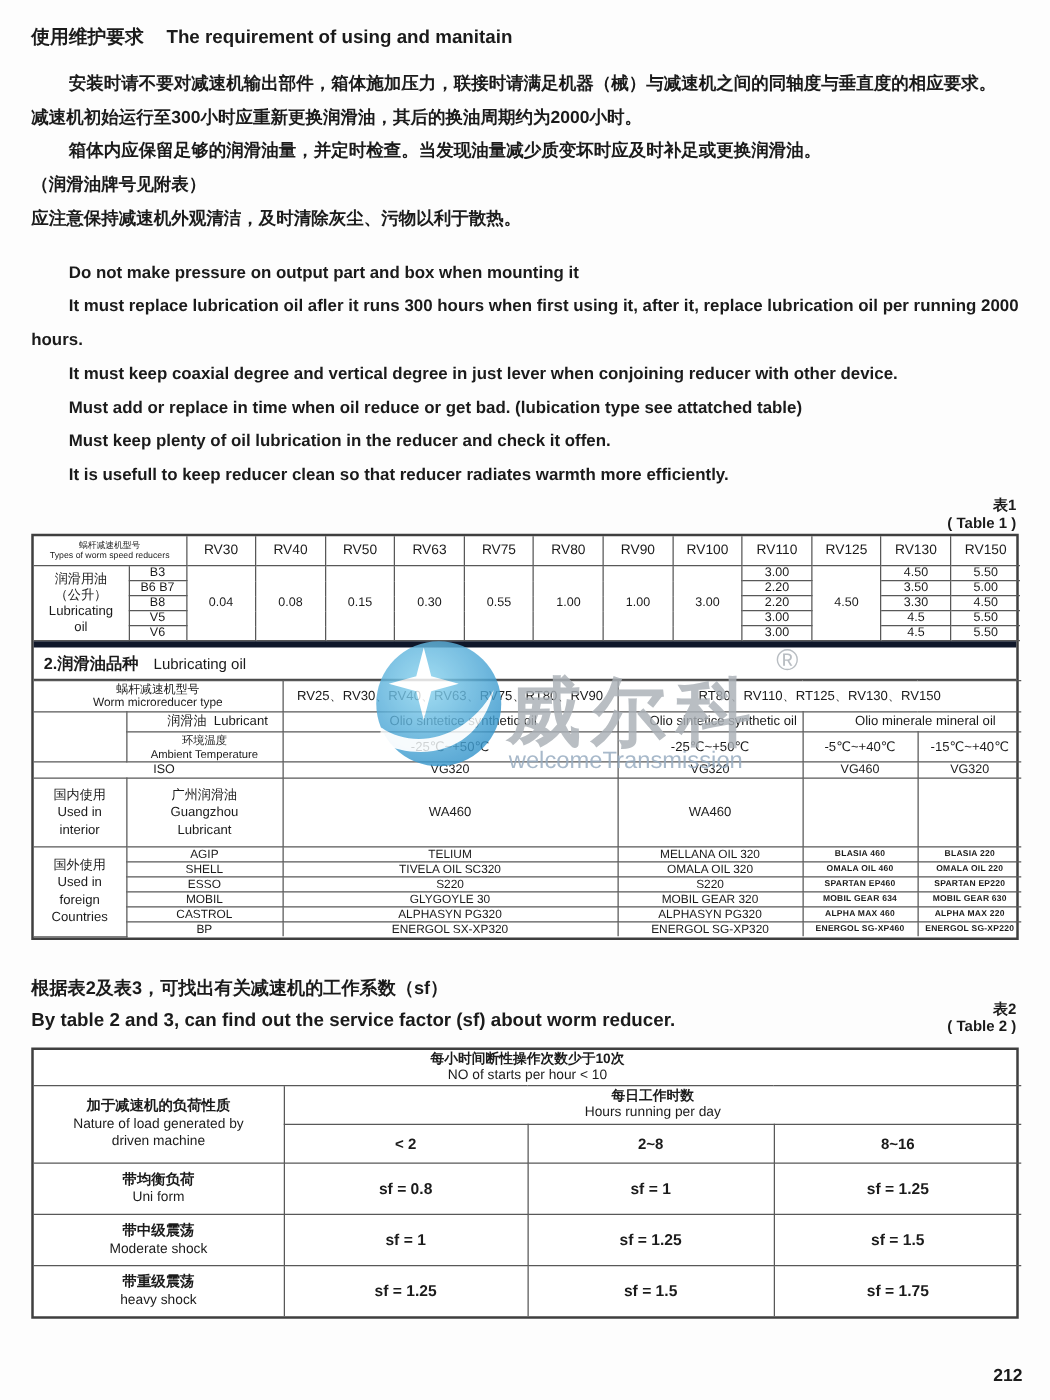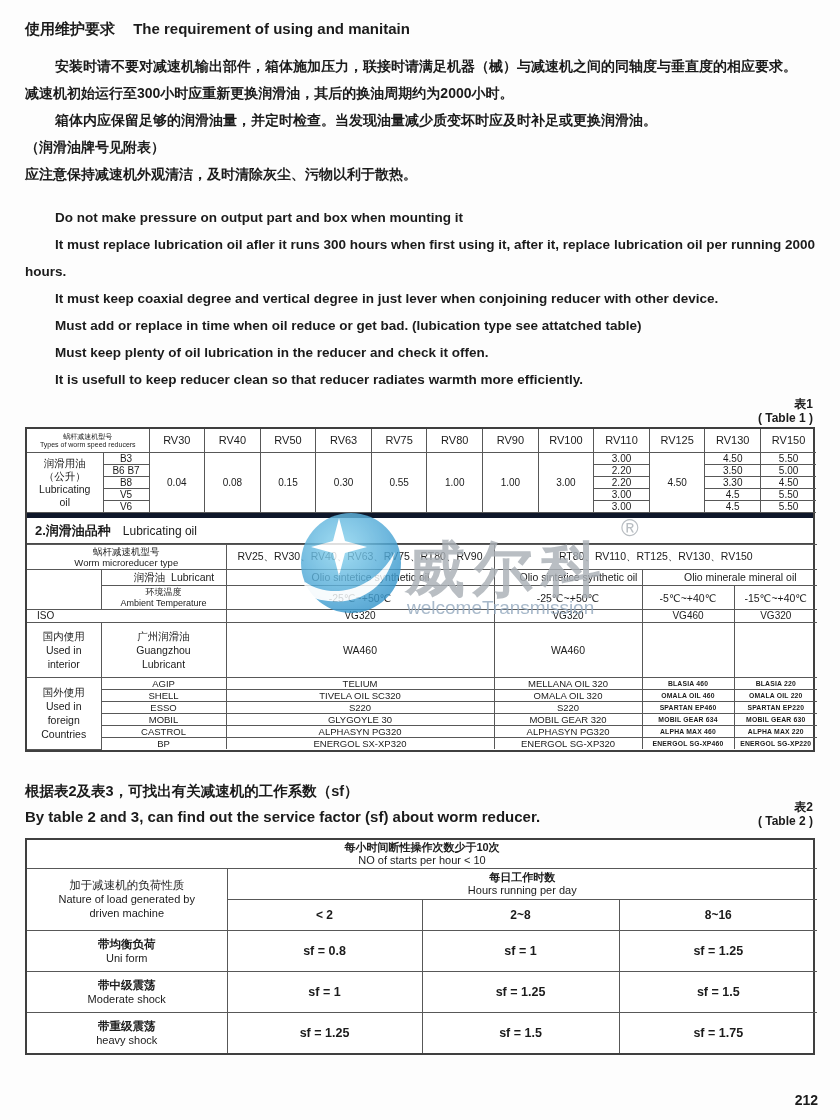--- a/index.html
+++ b/index.html
@@ -37,21 +37,21 @@
   .t1a .tiny div{font-size:7px;line-height:8px;}
   .t1a .oil-label{font-size:10.5px;line-height:13px;font-weight:normal;}
 
   .t1b td{font-size:10.5px;}
   .t1b .r-type td{height:24px;}
   .t1b .r-type .two div{font-size:9.5px;line-height:11px;}
   .t1b .r-lub td{height:15px;line-height:15px;font-size:10.5px;padding-left:21px;}
   .t1b .r-amb td{height:23px;}
   .t1b .r-amb .two div{font-size:9px;line-height:11px;}
   .t1b .r-iso td{height:12px;line-height:12px;font-size:10px;}
-  .t1b .r-iso .lft{text-align:left;padding-left:10px;}
+  .t1b .r-iso .lft{text-align:center;padding-left:10px;}
   .t1b .r-dom td{height:54px;}
   .t1b .r-dom .three div{font-size:10.5px;line-height:14px;}
   .t1b .r-brand td{height:11px;line-height:11px;font-size:9.5px;}
   .t1b .foreign div{font-size:10.5px;line-height:14px;}
   .t1b .sm{font-size:6.8px !important;font-weight:bold;letter-spacing:.2px;}
 
   
   .mid{margin-top:26px;display:flex;justify-content:space-between;align-items:flex-end;}
   .mid .zh{font-size:14.5px;font-weight:bold;line-height:26px;}
   .mid .en{font-size:15px;font-weight:bold;line-height:26px;}
@@ -62,21 +62,21 @@
   .t2 tr:last-child td{border-bottom:none;}
   .t2 td{font-size:11px;margin-top:32px;}
   .t2 .r-top td{height:28px;}
   .t2 .r-top div{line-height:13px;}
   .t2 .r-top .zh{font-weight:bold;font-size:11px;}
   .t2 .r-hours td{height:30px;}
   .t2 .r-hours div{line-height:13px;}
   .t2 .r-hours .zh{font-weight:bold;}
   .t2 .r-cols td{height:30px;line-height:30px;font-weight:bold;font-size:12px;}
   .t2 .nature div{line-height:14px;}
-  .t2 .nature .zh{font-weight:normal;font-size:11.5px;}
+  .t2 .nature .zh{font-weight:bold;font-size:11.5px;}
   .t2 .r-data td{height:40px;}
   .t2 .r-data .val{font-weight:bold;font-size:12.5px;}
   .t2 .r-data .lbl div{line-height:14px;}
   .t2 .r-data .lbl .zh{font-weight:bold;font-size:11.5px;}
 
   .page-num{position:absolute;right:22px;bottom:12px;font-size:14px;font-weight:bold;}
 
   
   .wm{position:absolute;left:293px;top:502px;width:446px;height:122px;opacity:.82;pointer-events:none;}
 </style>

